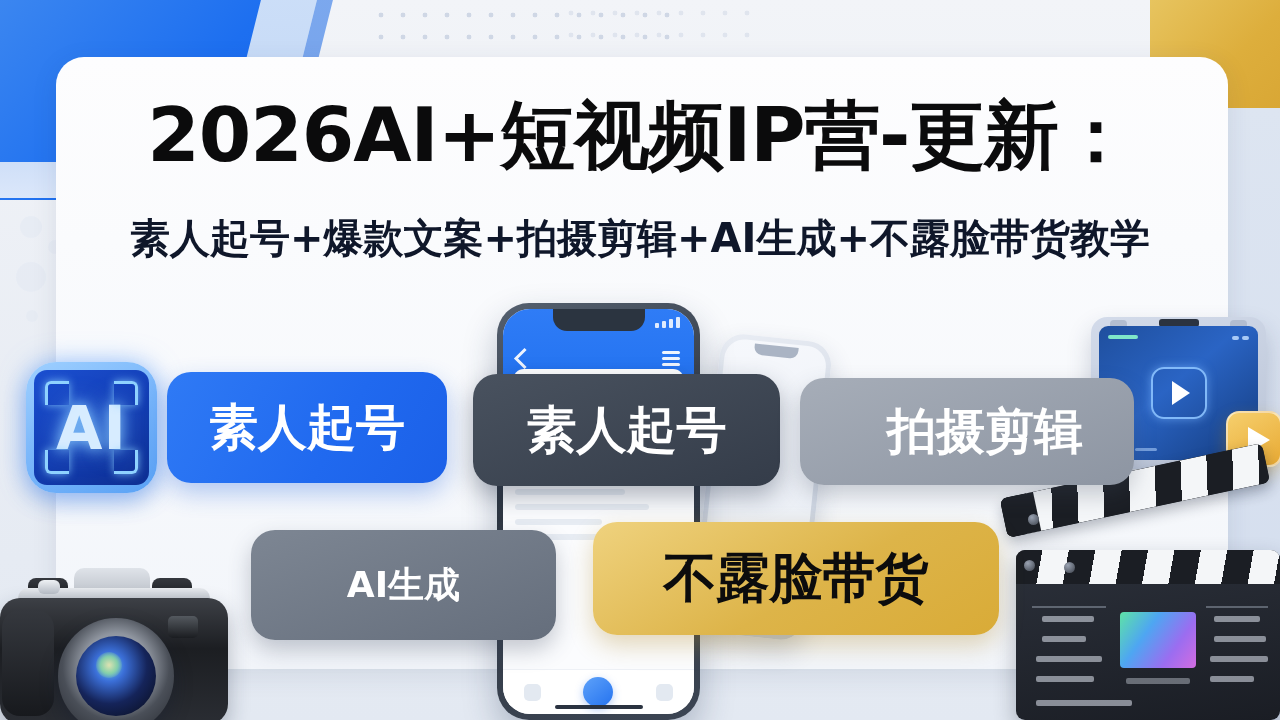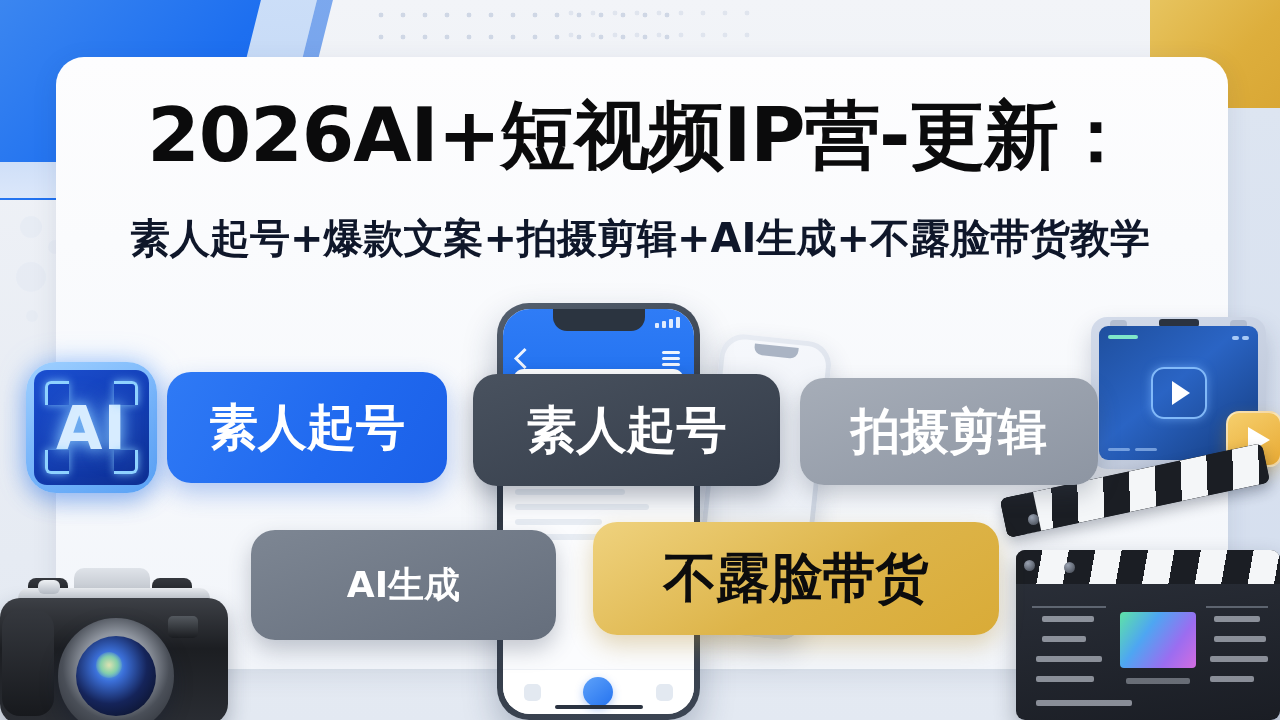--- a/index.html
+++ b/index.html
@@ -210,21 +210,21 @@
     color:#fff;font-size:49px;box-shadow:0 10px 24px rgba(30,95,220,.32);
   }
   .pill-dark{
     left:473px;top:374px;width:307px;height:112px;
     background:linear-gradient(160deg,#49525f,#343c49);
     color:#fff;font-size:50px;box-shadow:0 10px 24px rgba(30,42,64,.34);
   }
   .pill-gray{
     left:800px;top:378px;width:298px;height:107px;
     background:linear-gradient(160deg,#a6adb8,#8d95a2);
-    color:#fff;font-size:49px;box-shadow:0 10px 22px rgba(60,72,92,.26);
+    color:#fff;font-size:49px;box-shadow:0 10px 22px rgba(60,72,92,.26);padding-left:36px;
   }
   .pill-slate{
     left:251px;top:530px;width:305px;height:110px;
     background:linear-gradient(160deg,#7d8693,#656e7c);
     color:#fff;font-size:36px;box-shadow:0 10px 22px rgba(55,66,86,.28);
   }
   .pill-gold{
     left:585px;top:522px;width:406px;height:113px;
     background:linear-gradient(150deg,#f0d храм,#000);
     background:linear-gradient(150deg,#efd27e 0%,#ddb449 55%,#d9ab37 100%);

